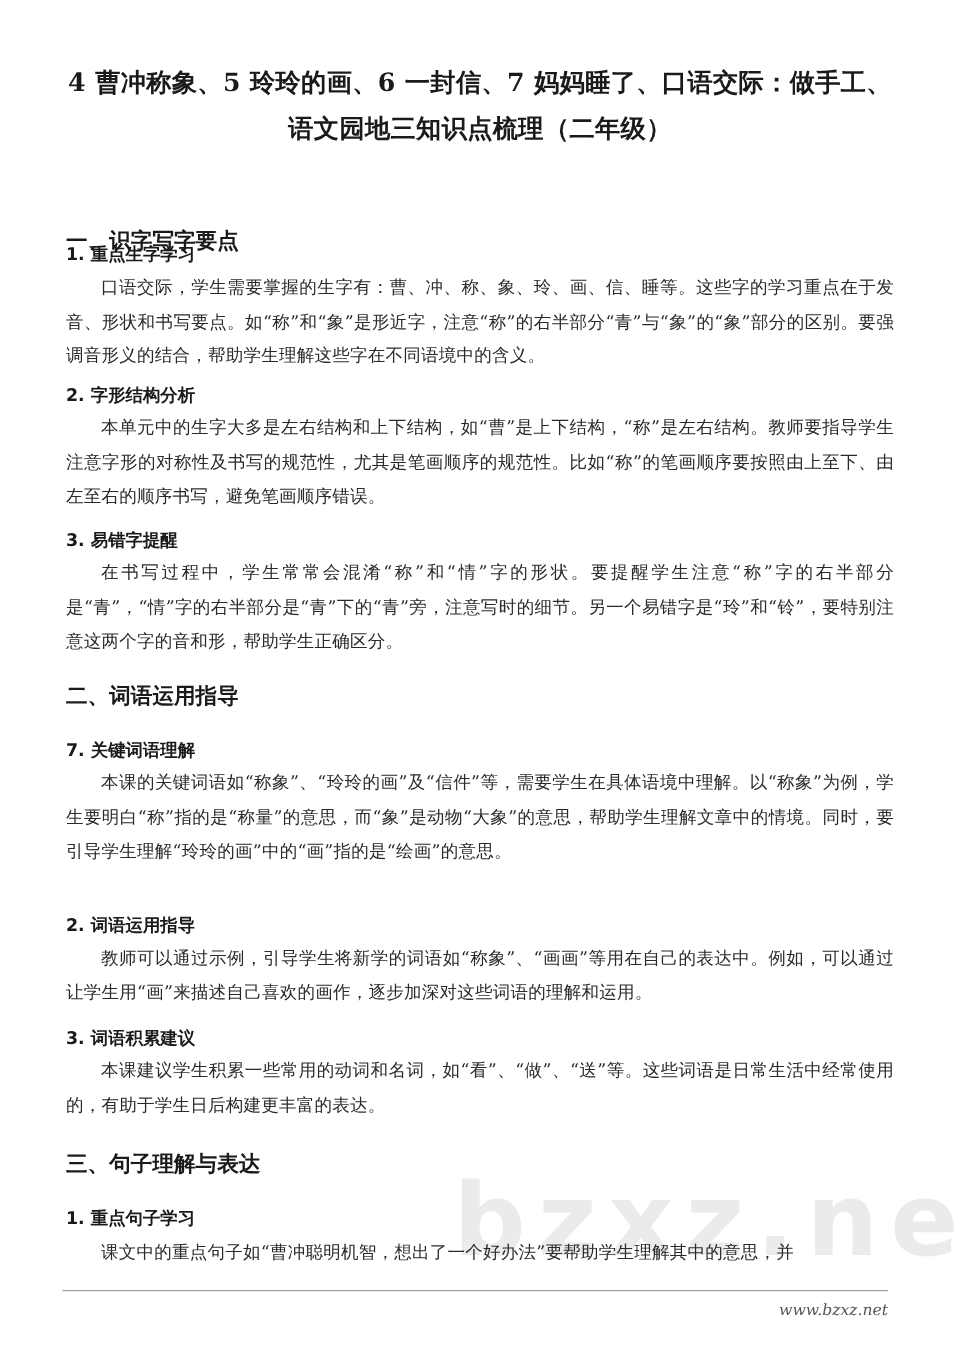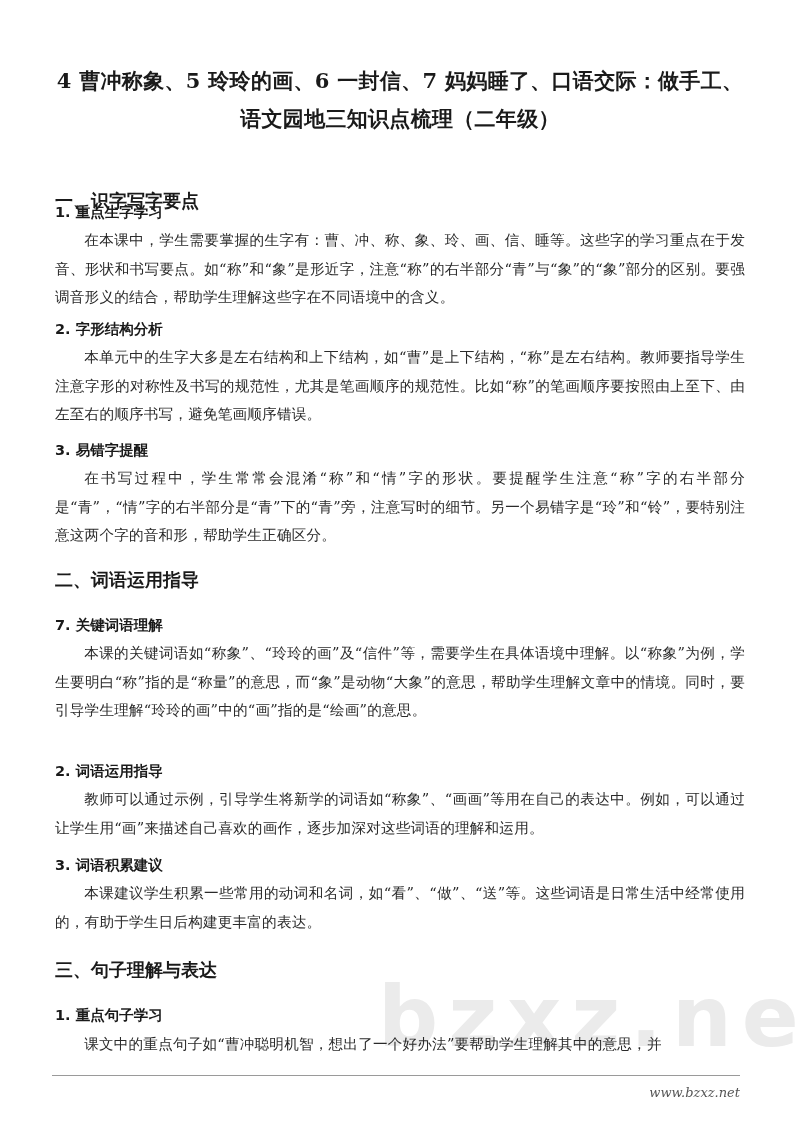--- a/index.html
+++ b/index.html
@@ -17,21 +17,21 @@
     }
     .page {
       position: absolute;
       left: 0; top: 0;
       width: 800px;
       height: 1130px;
     }
     .doc-title {
       position: absolute;
       left: 40px;
-      top: 62px;
+      top: 50px;
       width: 720px;
       text-align: center;
       font-family: "DejaVu Serif", "Liberation Serif", serif;
       font-weight: bold;
       font-size: 21px;
       line-height: 38px;
       color: #1a1a1a;
       letter-spacing: 0.3px;
     }
     .h1 {
@@ -105,21 +105,21 @@
 
   <div class="content">
     <div class="doc-title">
       <div>4 曹冲称象、5 玲玲的画、6 一封信、7 妈妈睡了、口语交际：做手工、</div>
       <div>语文园地三知识点梳理（二年级）</div>
     </div>
 
     <div class="h1" style="top:145px;margin-top:44px;">一、识字写字要点</div>
 
     <div class="h2" style="top:203px;">1. 重点生字学习</div>
-    <div class="para" style="top:226px;">在本课中，学生需要掌握的生字有：曹、冲、称、象、玲、画、信、睡等。这些字的学习重点在于发音、形状和书写要点。如“称”和“象”是形近字，注意“称”的右半部分“青”与“象”的“象”部分的区别。要强调音形义的结合，帮助学生理解这些字在不同语境中的含义。</div>
+    <div class="para" style="top:226px;">口语交际，学生需要掌握的生字有：曹、冲、称、象、玲、画、信、睡等。这些字的学习重点在于发音、形状和书写要点。如“称”和“象”是形近字，注意“称”的右半部分“青”与“象”的“象”部分的区别。要强调音形义的结合，帮助学生理解这些字在不同语境中的含义。</div>
 
     <div class="h2" style="top:320px;">2. 字形结构分析</div>
     <div class="para" style="top:343px;">本单元中的生字大多是左右结构和上下结构，如“曹”是上下结构，“称”是左右结构。教师要指导学生注意字形的对称性及书写的规范性，尤其是笔画顺序的规范性。比如“称”的笔画顺序要按照由上至下、由左至右的顺序书写，避免笔画顺序错误。</div>
 
     <div class="h2" style="top:441px;">3. 易错字提醒</div>
     <div class="para" style="top:464px;">在书写过程中，学生常常会混淆“称”和“情”字的形状。要提醒学生注意“称”字的右半部分是“青”，“情”字的右半部分是“青”下的“青”旁，注意写时的细节。另一个易错字是“玲”和“铃”，要特别注意这两个字的音和形，帮助学生正确区分。</div>
 
     <div class="h1" style="top:568px;">二、词语运用指导</div>
 
     <div class="h2" style="top:616px;">7. 关键词语理解</div>

